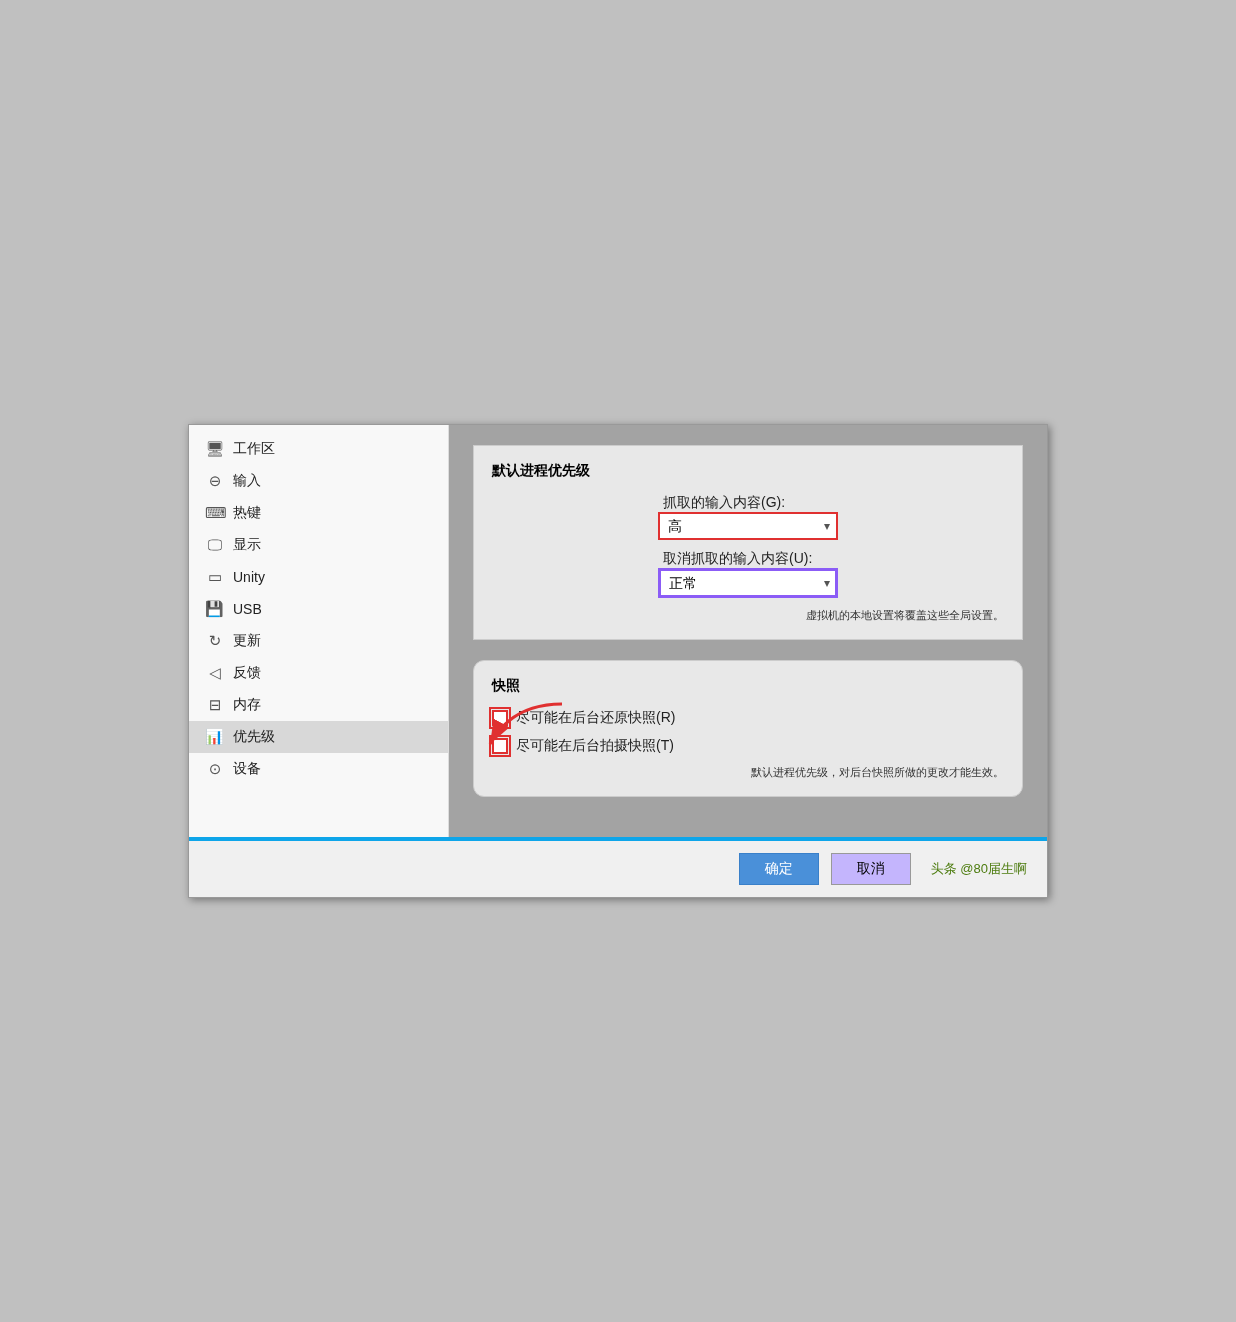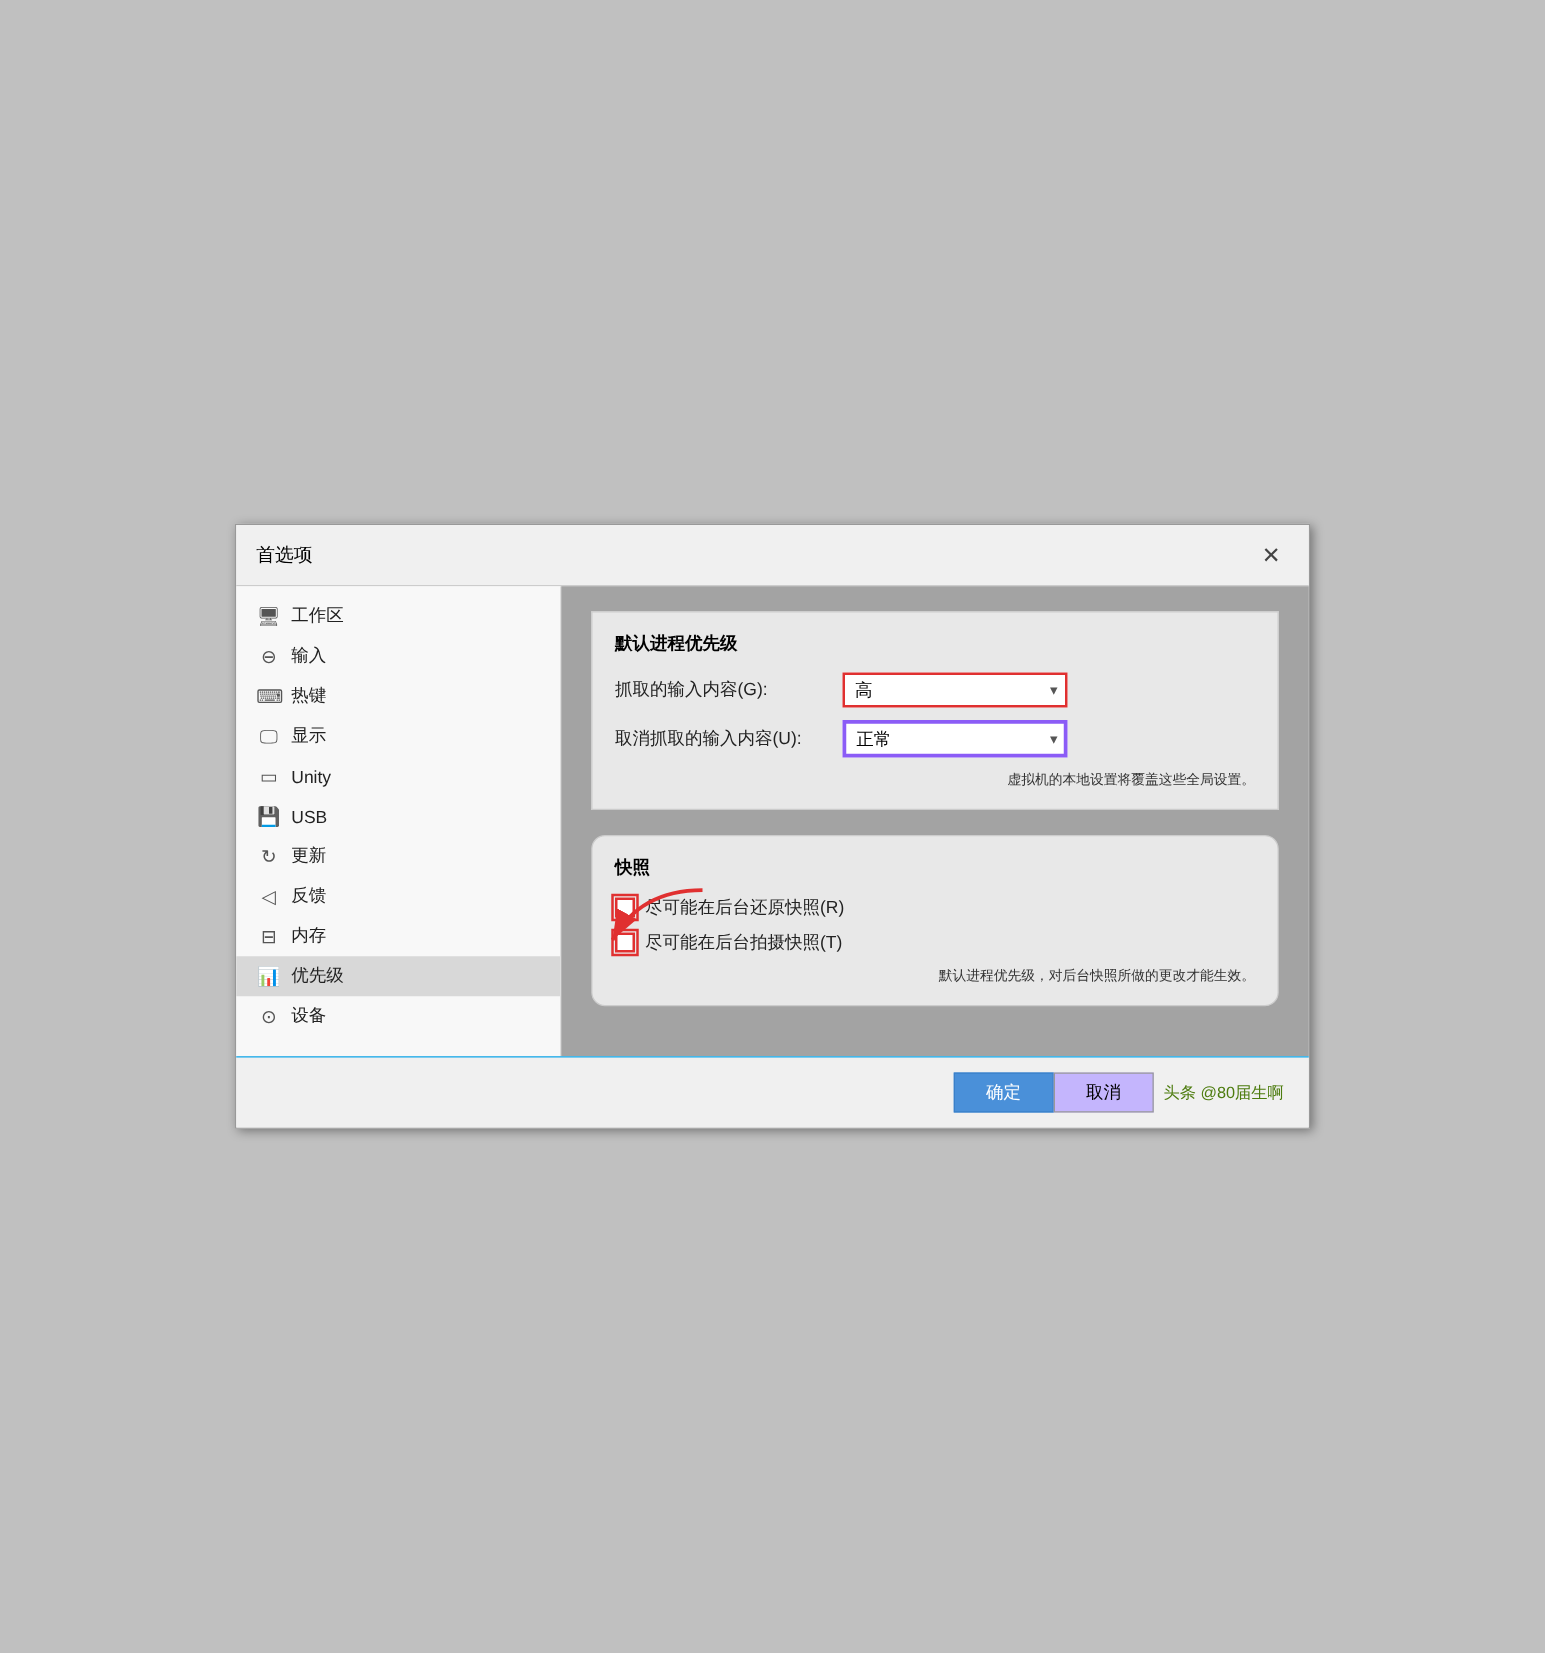--- a/index.html
+++ b/index.html
@@ -87,21 +87,22 @@
     .section-title {
       font-size: 14px;
       font-weight: bold;
       margin-bottom: 14px;
       color: #000;
     }
     .form-row {
       display: flex;
       align-items: center;
       margin-bottom: 10px;
-      gap: 12px;
+      gap: 0;
+      flex-direction: column;
     }
     .form-label {
       min-width: 170px;
       color: #222;
       font-size: 14px;
     }
     .select-wrapper {
       position: relative;
       display: inline-block;
     }
@@ -150,23 +151,24 @@
       background: white;
       outline: 2px solid #e03030;
     }
     .checkbox-label {
       font-size: 14px;
       color: #222;
     }
     .dialog-footer {
       padding: 12px 20px;
       background: #f0f0f0;
-      border-top: 1px solid #0ea5e9;
+      border-top: 4px solid #0ea5e9;
       display: flex;
       justify-content: flex-end;
+      gap: 12px;
       align-items: center;
     }
     .footer-btn {
       padding: 6px 24px;
       font-size: 14px;
       border: 1px solid #999;
       background: #c4b5fd;
       cursor: pointer;
       min-width: 80px;
     }
@@ -179,24 +181,20 @@
       font-size: 13px;
       color: #4d7c0f;
       margin-left: 8px;
     }
   </style>
 </head>
 <body>
 
 <div class="dialog">
 
-  <div class="title-bar">
-    <span class="title-bar-text">首选项</span>
-    <button class="close-btn">✕</button>
-  </div>
 
   <div class="dialog-body">
 
     <div class="sidebar">
 
     <div class="sidebar-item">
           <span class="sidebar-icon">🖥</span>
           <span>工作区</span>
         </div>
         <div class="sidebar-item">

